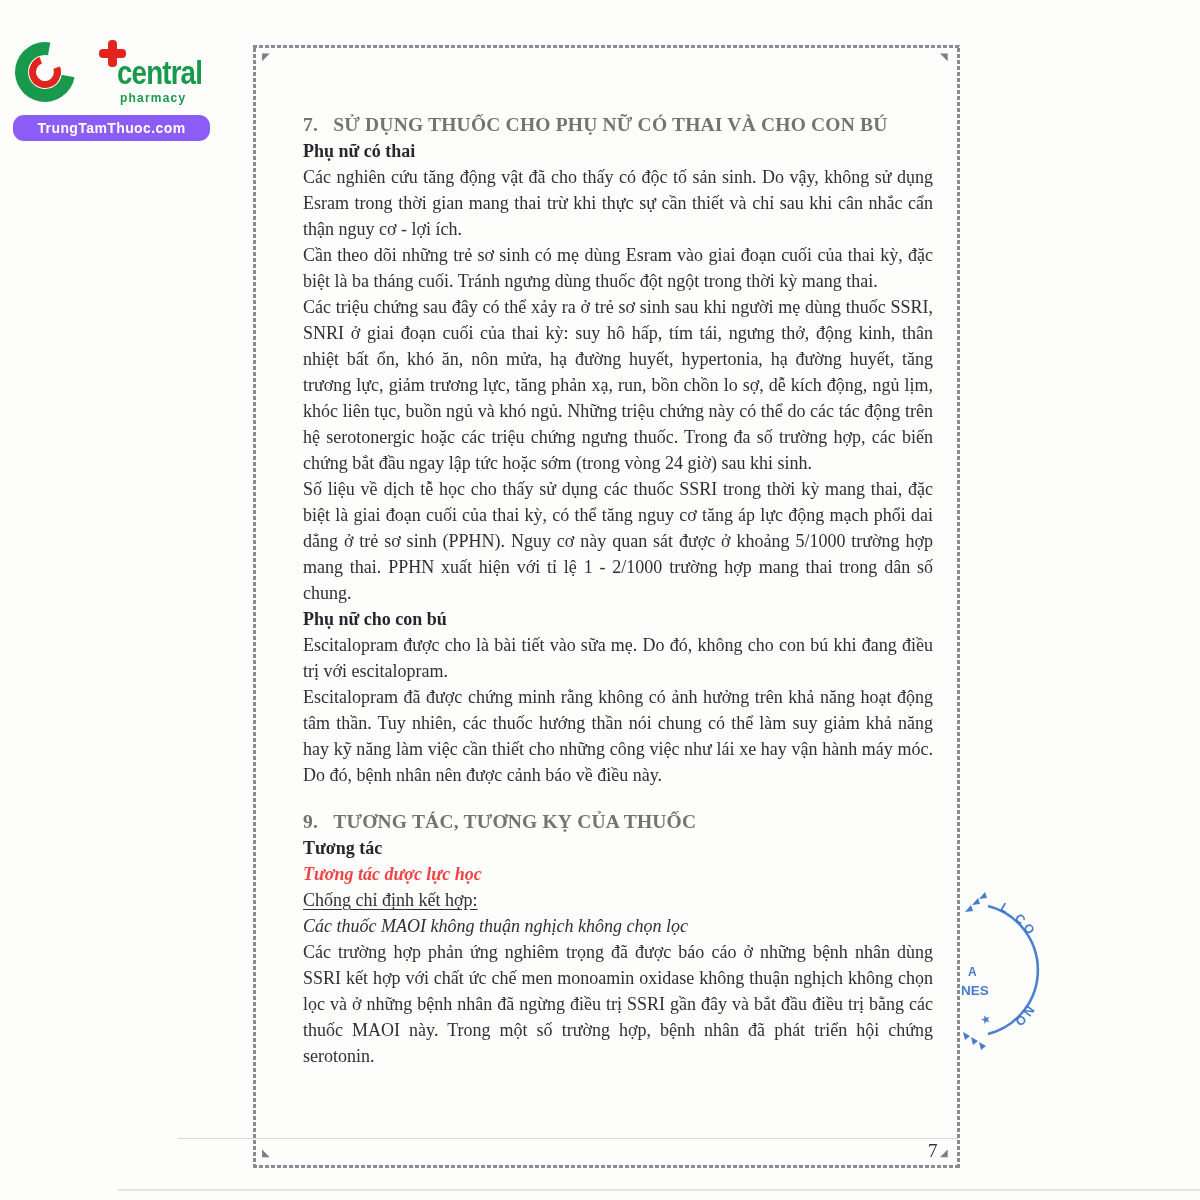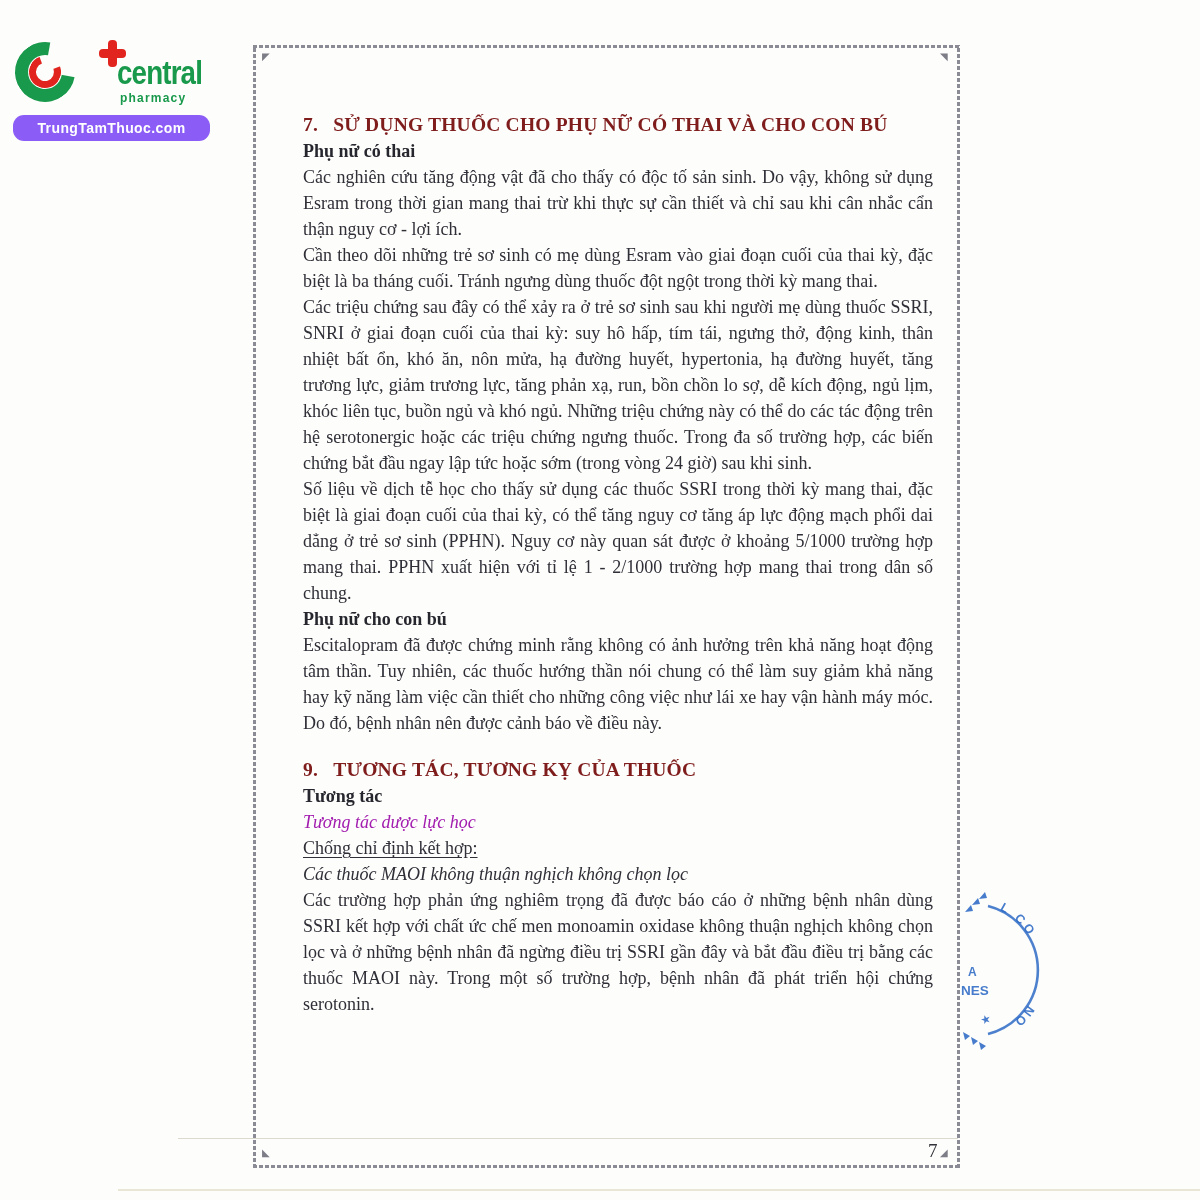--- a/index.html
+++ b/index.html
@@ -32,23 +32,23 @@
   .b-bottom{left:253px;top:1165px;width:707px;}
   .b-left{left:253px;top:45px;height:1123px;}
   .b-right{left:957px;top:45px;height:1123px;}
   .corner{position:absolute;font-size:10px;color:#7d7d88;line-height:10px;font-family:"DejaVu Sans",sans-serif;}
 
   
   .content{position:absolute;left:303px;top:112px;width:630px;color:#2f2f38;
     font-size:18px;line-height:26px;}
   .content>div{margin:0;}
   .p{text-align:justify;}
-  .h{font-weight:700;font-size:19.5px;color:#7f1d1d;text-align:justify;letter-spacing:.2px;}
+  .h{font-weight:700;font-size:19.5px;color:#737373;text-align:justify;letter-spacing:.2px;}
   .b{font-weight:700;color:#26262e;}
-  .bi{font-weight:400;font-style:italic;color:#a21caf;}
+  .bi{font-weight:700;font-style:italic;color:#ef4444;}
   .u{text-decoration:underline;text-underline-offset:3px;}
   .i{font-style:italic;}
   .mt-lg{margin-top:29px !important;}
   .mt-md{margin-top:21px !important;}
 
   
   .footer-line{position:absolute;left:178px;top:1138px;width:780px;height:1px;background:#dcd9cf;}
   .page-num{position:absolute;left:928px;top:1140px;font-size:19px;color:#33333b;}
   .paper-edge{position:absolute;left:118px;top:1189px;width:1082px;height:2px;background:#eae6d6;}
   .stamp{position:absolute;left:960px;top:892px;}
@@ -82,20 +82,21 @@
   <span class="corner" style="left:940px;top:1148px;">◢</span>
 
   <div class="content">
     <div class="h">7.&nbsp;&nbsp;&nbsp;SỬ DỤNG THUỐC CHO PHỤ NỮ CÓ THAI VÀ CHO CON BÚ</div>
     <div class="b">Phụ nữ có thai</div>
     <div class="p">Các nghiên cứu tăng động vật đã cho thấy có độc tố sản sinh. Do vậy, không sử dụng Esram trong thời gian mang thai trừ khi thực sự cần thiết và chỉ sau khi cân nhắc cẩn thận nguy cơ - lợi ích.</div>
     <div class="p">Cần theo dõi những trẻ sơ sinh có mẹ dùng Esram vào giai đoạn cuối của thai kỳ, đặc biệt là ba tháng cuối. Tránh ngưng dùng thuốc đột ngột trong thời kỳ mang thai.</div>
     <div class="p">Các triệu chứng sau đây có thể xảy ra ở trẻ sơ sinh sau khi người mẹ dùng thuốc SSRI, SNRI ở giai đoạn cuối của thai kỳ: suy hô hấp, tím tái, ngưng thở, động kinh, thân nhiệt bất ổn, khó ăn, nôn mửa, hạ đường huyết, hypertonia, hạ đường huyết, tăng trương lực, giảm trương lực, tăng phản xạ, run, bồn chồn lo sợ, dễ kích động, ngủ lịm, khóc liên tục, buồn ngủ và khó ngủ. Những triệu chứng này có thể do các tác động trên hệ serotonergic hoặc các triệu chứng ngưng thuốc. Trong đa số trường hợp, các biến chứng bắt đầu ngay lập tức hoặc sớm (trong vòng 24 giờ) sau khi sinh.</div>
     <div class="p">Số liệu về dịch tễ học cho thấy sử dụng các thuốc SSRI trong thời kỳ mang thai, đặc biệt là giai đoạn cuối của thai kỳ, có thể tăng nguy cơ tăng áp lực động mạch phổi dai dẳng ở trẻ sơ sinh (PPHN). Nguy cơ này quan sát được ở khoảng 5/1000 trường hợp mang thai. PPHN xuất hiện với tỉ lệ 1 - 2/1000 trường hợp mang thai trong dân số chung.</div>
     <div class="b">Phụ nữ cho con bú</div>
+    <div class="p">Escitalopram được cho là bài tiết vào sữa mẹ. Do đó, không cho con bú khi đang điều trị với escitalopram.</div>
     <div class="p">Escitalopram đã được chứng minh rằng không có ảnh hưởng trên khả năng hoạt động tâm thần. Tuy nhiên, các thuốc hướng thần nói chung có thể làm suy giảm khả năng hay kỹ năng làm việc cần thiết cho những công việc như lái xe hay vận hành máy móc. Do đó, bệnh nhân nên được cảnh báo về điều này.</div>
     <div class="h mt-md">9.&nbsp;&nbsp;&nbsp;TƯƠNG TÁC, TƯƠNG KỴ CỦA THUỐC</div>
     <div class="b">Tương tác</div>
     <div class="bi">Tương tác dược lực học</div>
     <div class="u">Chống chỉ định kết hợp:</div>
     <div class="i">Các thuốc MAOI không thuận nghịch không chọn lọc</div>
     <div class="p">Các trường hợp phản ứng nghiêm trọng đã được báo cáo ở những bệnh nhân dùng SSRI kết hợp với chất ức chế men monoamin oxidase không thuận nghịch không chọn lọc và ở những bệnh nhân đã ngừng điều trị SSRI gần đây và bắt đầu điều trị bằng các thuốc MAOI này. Trong một số trường hợp, bệnh nhân đã phát triển hội chứng serotonin.</div>
   </div>
 
   <svg class="stamp" width="92" height="158" viewBox="0 0 92 158">

